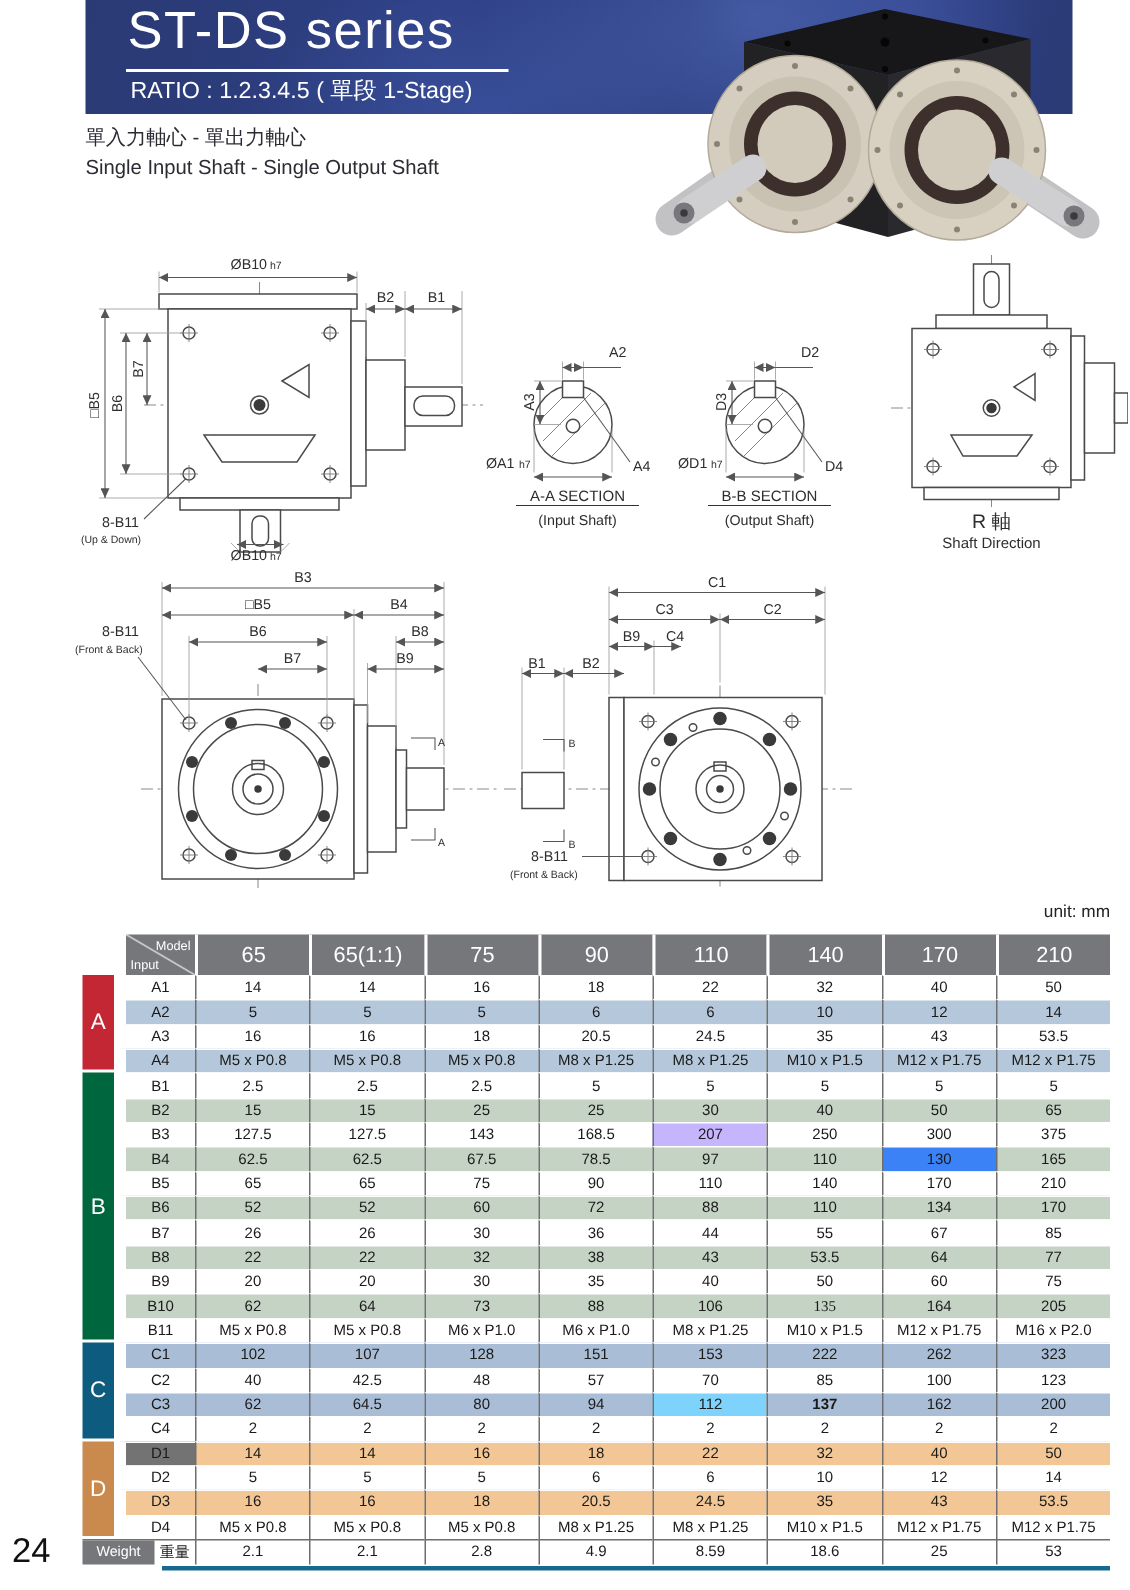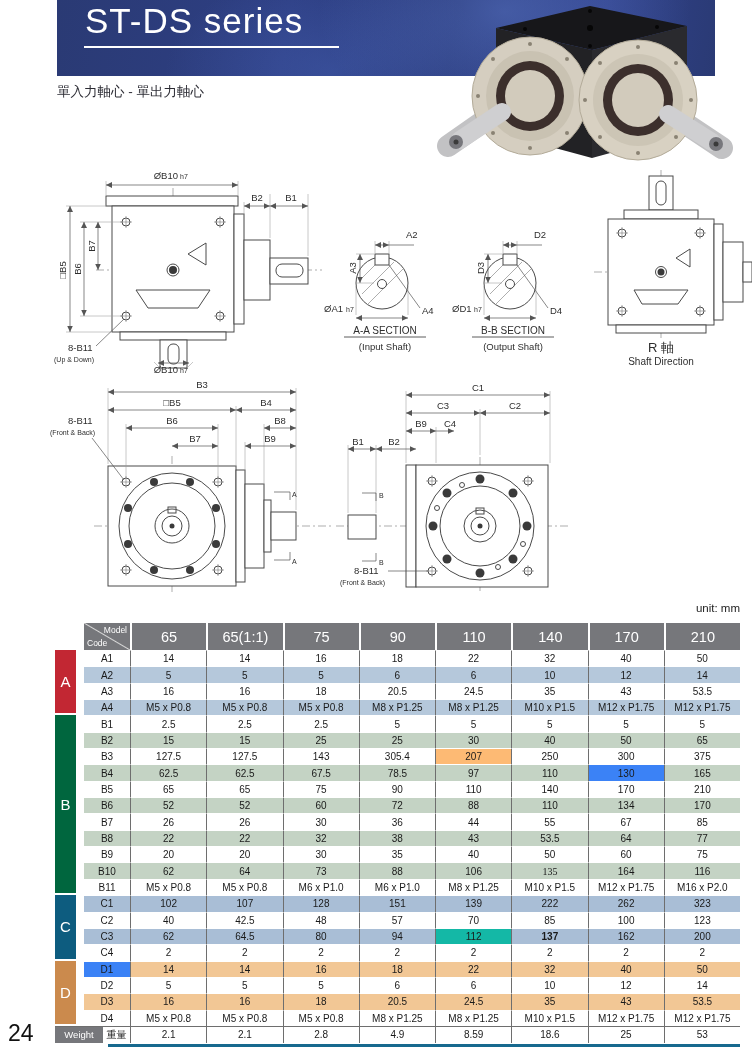--- a/index.html
+++ b/index.html
@@ -62,22 +62,24 @@
   .page-number { position:absolute; left:8px; top:1020px; font-size:23px; color:#111; }
 </style>
 </head>
 <body>
 
 <div class="page">
 
   <div class="band">
     <div class="band-title">ST-DS series</div>
     <div class="band-rule"></div>
+    <div class="band-ratio">RATIO : 1.2.3.4.5 ( 單段 1-Stage)</div>
   </div>
   <div class="sub-zh">單入力軸心 - 單出力軸心</div>
+  <div class="sub-en">Single Input Shaft - Single Output Shaft</div>
 
   <svg class="photo" width="322" height="168" viewBox="0 0 322 168">
     <polygon points="160,6 257,26 162,50 66,28" fill="#17171a"></polygon>
     <polygon points="66,28 162,50 162,158 66,132" fill="#222225"></polygon>
     <polygon points="162,50 257,26 257,132 162,158" fill="#2a2a2e"></polygon>
     <circle cx="160" cy="28" r="3" fill="#060606"></circle>
     <circle cx="95" cy="29" r="2" fill="#060606"></circle>
       <circle cx="227" cy="27" r="2" fill="#060606"></circle>
     <circle cx="160" cy="11" r="2" fill="#060606"></circle>
       <circle cx="160" cy="46" r="2" fill="#060606"></circle>
@@ -425,21 +427,21 @@
       <text class="sm" x="51" y="184">B</text>
     <text x="26" y="193">8-B11</text>
     <text class="sm" x="12" y="204">(Front &amp; Back)</text>
     <line class="leader" x1="60" y1="190" x2="100" y2="190"></line>
   </svg>
 
   <div class="unit-label">unit: mm</div>
   <div class="spec-table" id="spec-table">
     <div class="corner">
       <span class="model">Model</span>
-      <span class="code">Code</span>
+      <span class="code">Input</span>
     </div>
   <div class="head-cell" style="grid-area: 1 / 3;">65</div>
       <div class="head-cell" style="grid-area: 1 / 4;">65(1:1)</div>
       <div class="head-cell" style="grid-area: 1 / 5;">75</div>
       <div class="head-cell" style="grid-area: 1 / 6;">90</div>
       <div class="head-cell" style="grid-area: 1 / 7;">110</div>
       <div class="head-cell" style="grid-area: 1 / 8;">140</div>
       <div class="head-cell" style="grid-area: 1 / 9;">170</div>
       <div class="head-cell" style="grid-area: 1 / 10;">210</div>
       <div class="sec-block" style="background: rgb(194, 39, 51); grid-area: 2 / 1 / span 4;">A</div>
@@ -495,22 +497,22 @@
       <div class="data-cell" style="background: rgb(196, 211, 196); grid-area: 7 / 5;">25</div>
       <div class="data-cell" style="background: rgb(196, 211, 196); grid-area: 7 / 6;">25</div>
       <div class="data-cell" style="background: rgb(196, 211, 196); grid-area: 7 / 7;">30</div>
       <div class="data-cell" style="background: rgb(196, 211, 196); grid-area: 7 / 8;">40</div>
       <div class="data-cell" style="background: rgb(196, 211, 196); grid-area: 7 / 9;">50</div>
       <div class="data-cell" style="background: rgb(196, 211, 196); grid-area: 7 / 10;">65</div>
       <div class="code-cell" style="background: rgb(255, 255, 255); grid-area: 8 / 2;">B3</div>
       <div class="data-cell" style="background: rgb(255, 255, 255); grid-area: 8 / 3;">127.5</div>
       <div class="data-cell" style="background: rgb(255, 255, 255); grid-area: 8 / 4;">127.5</div>
       <div class="data-cell" style="background: rgb(255, 255, 255); grid-area: 8 / 5;">143</div>
-      <div class="data-cell" style="background: rgb(255, 255, 255); grid-area: 8 / 6;">305.4</div>
-      <div class="data-cell" style="background: #fdba74; grid-area: 8 / 7;">207</div>
+      <div class="data-cell" style="background: rgb(255, 255, 255); grid-area: 8 / 6;">168.5</div>
+      <div class="data-cell" style="background: #c4b5fd; grid-area: 8 / 7;">207</div>
       <div class="data-cell" style="background: rgb(255, 255, 255); grid-area: 8 / 8;">250</div>
       <div class="data-cell" style="background: rgb(255, 255, 255); grid-area: 8 / 9;">300</div>
       <div class="data-cell" style="background: rgb(255, 255, 255); grid-area: 8 / 10;">375</div>
       <div class="code-cell" style="background: rgb(196, 211, 196); grid-area: 9 / 2;">B4</div>
       <div class="data-cell" style="background: rgb(196, 211, 196); grid-area: 9 / 3;">62.5</div>
       <div class="data-cell" style="background: rgb(196, 211, 196); grid-area: 9 / 4;">62.5</div>
       <div class="data-cell" style="background: rgb(196, 211, 196); grid-area: 9 / 5;">67.5</div>
       <div class="data-cell" style="background: rgb(196, 211, 196); grid-area: 9 / 6;">78.5</div>
       <div class="data-cell" style="background: rgb(196, 211, 196); grid-area: 9 / 7;">97</div>
       <div class="data-cell" style="background: rgb(196, 211, 196); grid-area: 9 / 8;">110</div>
@@ -562,69 +564,69 @@
       <div class="data-cell" style="background: rgb(255, 255, 255); grid-area: 14 / 9;">60</div>
       <div class="data-cell" style="background: rgb(255, 255, 255); grid-area: 14 / 10;">75</div>
       <div class="code-cell" style="background: rgb(196, 211, 196); grid-area: 15 / 2;">B10</div>
       <div class="data-cell" style="background: rgb(196, 211, 196); grid-area: 15 / 3;">62</div>
       <div class="data-cell" style="background: rgb(196, 211, 196); grid-area: 15 / 4;">64</div>
       <div class="data-cell" style="background: rgb(196, 211, 196); grid-area: 15 / 5;">73</div>
       <div class="data-cell" style="background: rgb(196, 211, 196); grid-area: 15 / 6;">88</div>
       <div class="data-cell" style="background: rgb(196, 211, 196); grid-area: 15 / 7;">106</div>
       <div class="data-cell" style="background: rgb(196, 211, 196); grid-area: 15 / 8; font-family: Liberation Serif, serif;">135</div>
       <div class="data-cell" style="background: rgb(196, 211, 196); grid-area: 15 / 9;">164</div>
-      <div class="data-cell" style="background: rgb(196, 211, 196); grid-area: 15 / 10;">116</div>
+      <div class="data-cell" style="background: rgb(196, 211, 196); grid-area: 15 / 10;">205</div>
       <div class="code-cell" style="background: rgb(255, 255, 255); grid-area: 16 / 2;">B11</div>
       <div class="data-cell" style="background: rgb(255, 255, 255); grid-area: 16 / 3;">M5 x P0.8</div>
       <div class="data-cell" style="background: rgb(255, 255, 255); grid-area: 16 / 4;">M5 x P0.8</div>
       <div class="data-cell" style="background: rgb(255, 255, 255); grid-area: 16 / 5;">M6 x P1.0</div>
       <div class="data-cell" style="background: rgb(255, 255, 255); grid-area: 16 / 6;">M6 x P1.0</div>
       <div class="data-cell" style="background: rgb(255, 255, 255); grid-area: 16 / 7;">M8 x P1.25</div>
       <div class="data-cell" style="background: rgb(255, 255, 255); grid-area: 16 / 8;">M10 x P1.5</div>
       <div class="data-cell" style="background: rgb(255, 255, 255); grid-area: 16 / 9;">M12 x P1.75</div>
       <div class="data-cell" style="background: rgb(255, 255, 255); grid-area: 16 / 10;">M16 x P2.0</div>
       <div class="sec-block" style="background: rgb(13, 92, 127); grid-area: 17 / 1 / span 4;">C</div>
       <div class="code-cell" style="background: rgb(169, 190, 214); grid-area: 17 / 2;">C1</div>
       <div class="data-cell" style="background: rgb(169, 190, 214); grid-area: 17 / 3;">102</div>
       <div class="data-cell" style="background: rgb(169, 190, 214); grid-area: 17 / 4;">107</div>
       <div class="data-cell" style="background: rgb(169, 190, 214); grid-area: 17 / 5;">128</div>
       <div class="data-cell" style="background: rgb(169, 190, 214); grid-area: 17 / 6;">151</div>
-      <div class="data-cell" style="background: rgb(169, 190, 214); grid-area: 17 / 7;">139</div>
+      <div class="data-cell" style="background: rgb(169, 190, 214); grid-area: 17 / 7;">153</div>
       <div class="data-cell" style="background: rgb(169, 190, 214); grid-area: 17 / 8;">222</div>
       <div class="data-cell" style="background: rgb(169, 190, 214); grid-area: 17 / 9;">262</div>
       <div class="data-cell" style="background: rgb(169, 190, 214); grid-area: 17 / 10;">323</div>
       <div class="code-cell" style="background: rgb(255, 255, 255); grid-area: 18 / 2;">C2</div>
       <div class="data-cell" style="background: rgb(255, 255, 255); grid-area: 18 / 3;">40</div>
       <div class="data-cell" style="background: rgb(255, 255, 255); grid-area: 18 / 4;">42.5</div>
       <div class="data-cell" style="background: rgb(255, 255, 255); grid-area: 18 / 5;">48</div>
       <div class="data-cell" style="background: rgb(255, 255, 255); grid-area: 18 / 6;">57</div>
       <div class="data-cell" style="background: rgb(255, 255, 255); grid-area: 18 / 7;">70</div>
       <div class="data-cell" style="background: rgb(255, 255, 255); grid-area: 18 / 8;">85</div>
       <div class="data-cell" style="background: rgb(255, 255, 255); grid-area: 18 / 9;">100</div>
       <div class="data-cell" style="background: rgb(255, 255, 255); grid-area: 18 / 10;">123</div>
       <div class="code-cell" style="background: rgb(169, 190, 214); grid-area: 19 / 2;">C3</div>
       <div class="data-cell" style="background: rgb(169, 190, 214); grid-area: 19 / 3;">62</div>
       <div class="data-cell" style="background: rgb(169, 190, 214); grid-area: 19 / 4;">64.5</div>
       <div class="data-cell" style="background: rgb(169, 190, 214); grid-area: 19 / 5;">80</div>
       <div class="data-cell" style="background: rgb(169, 190, 214); grid-area: 19 / 6;">94</div>
-      <div class="data-cell" style="background: #14b8a6; grid-area: 19 / 7;">112</div>
+      <div class="data-cell" style="background: #7dd3fc; grid-area: 19 / 7;">112</div>
       <div class="data-cell" style="background: rgb(169, 190, 214); grid-area: 19 / 8; font-weight: bold;">137</div>
       <div class="data-cell" style="background: rgb(169, 190, 214); grid-area: 19 / 9;">162</div>
       <div class="data-cell" style="background: rgb(169, 190, 214); grid-area: 19 / 10;">200</div>
       <div class="code-cell" style="background: rgb(255, 255, 255); grid-area: 20 / 2;">C4</div>
       <div class="data-cell" style="background: rgb(255, 255, 255); grid-area: 20 / 3;">2</div>
       <div class="data-cell" style="background: rgb(255, 255, 255); grid-area: 20 / 4;">2</div>
       <div class="data-cell" style="background: rgb(255, 255, 255); grid-area: 20 / 5;">2</div>
       <div class="data-cell" style="background: rgb(255, 255, 255); grid-area: 20 / 6;">2</div>
       <div class="data-cell" style="background: rgb(255, 255, 255); grid-area: 20 / 7;">2</div>
       <div class="data-cell" style="background: rgb(255, 255, 255); grid-area: 20 / 8;">2</div>
       <div class="data-cell" style="background: rgb(255, 255, 255); grid-area: 20 / 9;">2</div>
       <div class="data-cell" style="background: rgb(255, 255, 255); grid-area: 20 / 10;">2</div>
       <div class="sec-block" style="background: rgb(203, 138, 77); grid-area: 21 / 1 / span 4;">D</div>
-      <div class="code-cell" style="background: #3b82f6; grid-area: 21 / 2;">D1</div>
+      <div class="code-cell" style="background: #737373; grid-area: 21 / 2;">D1</div>
       <div class="data-cell" style="background: rgb(242, 199, 149); grid-area: 21 / 3;">14</div>
       <div class="data-cell" style="background: rgb(242, 199, 149); grid-area: 21 / 4;">14</div>
       <div class="data-cell" style="background: rgb(242, 199, 149); grid-area: 21 / 5;">16</div>
       <div class="data-cell" style="background: rgb(242, 199, 149); grid-area: 21 / 6;">18</div>
       <div class="data-cell" style="background: rgb(242, 199, 149); grid-area: 21 / 7;">22</div>
       <div class="data-cell" style="background: rgb(242, 199, 149); grid-area: 21 / 8;">32</div>
       <div class="data-cell" style="background: rgb(242, 199, 149); grid-area: 21 / 9;">40</div>
       <div class="data-cell" style="background: rgb(242, 199, 149); grid-area: 21 / 10;">50</div>
       <div class="code-cell" style="background: rgb(255, 255, 255); grid-area: 22 / 2;">D2</div>
       <div class="data-cell" style="background: rgb(255, 255, 255); grid-area: 22 / 3;">5</div>

